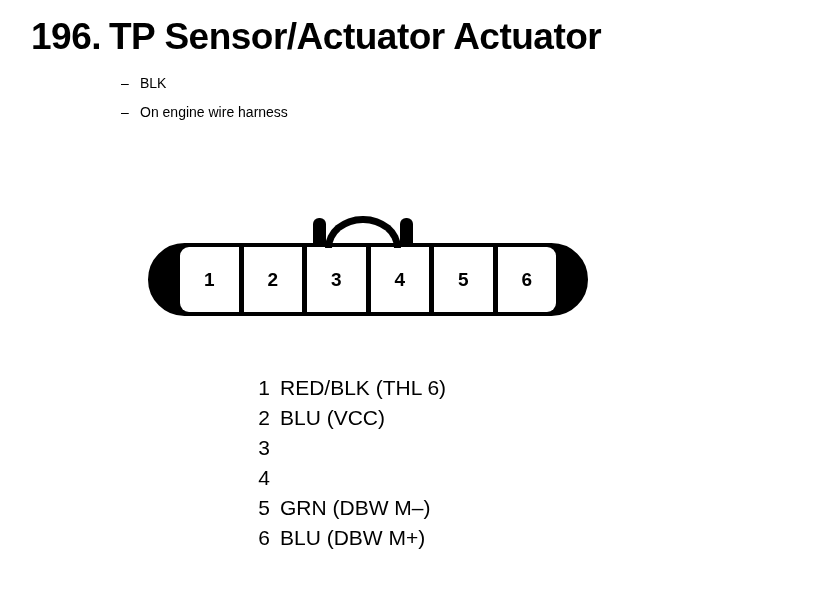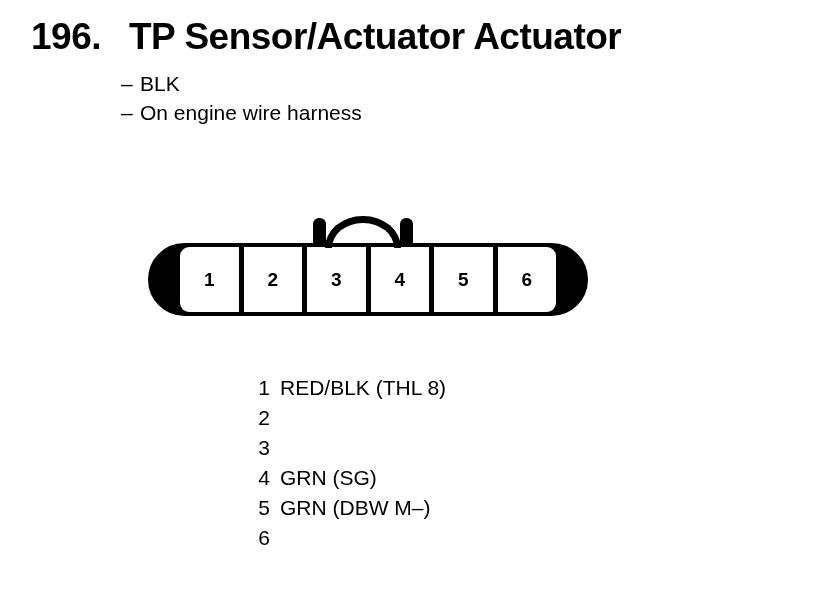--- a/index.html
+++ b/index.html
@@ -23,29 +23,29 @@
     position: absolute;
     left: 31px;
     top: 18px;
     font-size: 37px;
     font-weight: bold;
     letter-spacing: -0.5px;
     white-space: nowrap;
     line-height: 1.05;
   }
   .page-title .title-num {
-    margin-right: 28px;
+    margin-right: 8px;
   }
 
   
   .notes {
     position: absolute;
     left: 121px;
     top: 69px;
-    font-size: 21px;
+    font-size: 14px;
     line-height: 29px;
     white-space: nowrap;
   }
   .note-row {
     display: block;
     white-space: nowrap;
   }
   .note-dash {
     display: inline-block;
     width: 19px;
@@ -230,32 +230,33 @@
     <div class="latch-post left"></div>
     <div class="latch-arch"></div>
     <div class="latch-post right"></div>
   </div>
 
 </div>
 
 <div class="legend">
   <div class="legend-row">
     <span class="legend-pin">1</span>
-    <span class="legend-label">RED/BLK (THL 8)</span>
+    <span class="legend-label">RED/BLK (THL 6)</span>
   </div>
   <div class="legend-row">
     <span class="legend-pin">2</span>
+    <span class="legend-label">BLU (VCC)</span>
   </div>
   <div class="legend-row">
     <span class="legend-pin">3</span>
   </div>
   <div class="legend-row">
     <span class="legend-pin">4</span>
-    <span class="legend-label">GRN (SG)</span>
   </div>
   <div class="legend-row">
     <span class="legend-pin">5</span>
     <span class="legend-label">GRN (DBW M–)</span>
   </div>
   <div class="legend-row">
     <span class="legend-pin">6</span>
+    <span class="legend-label">BLU (DBW M+)</span>
   </div>
 </div>
 
 </body></html>

